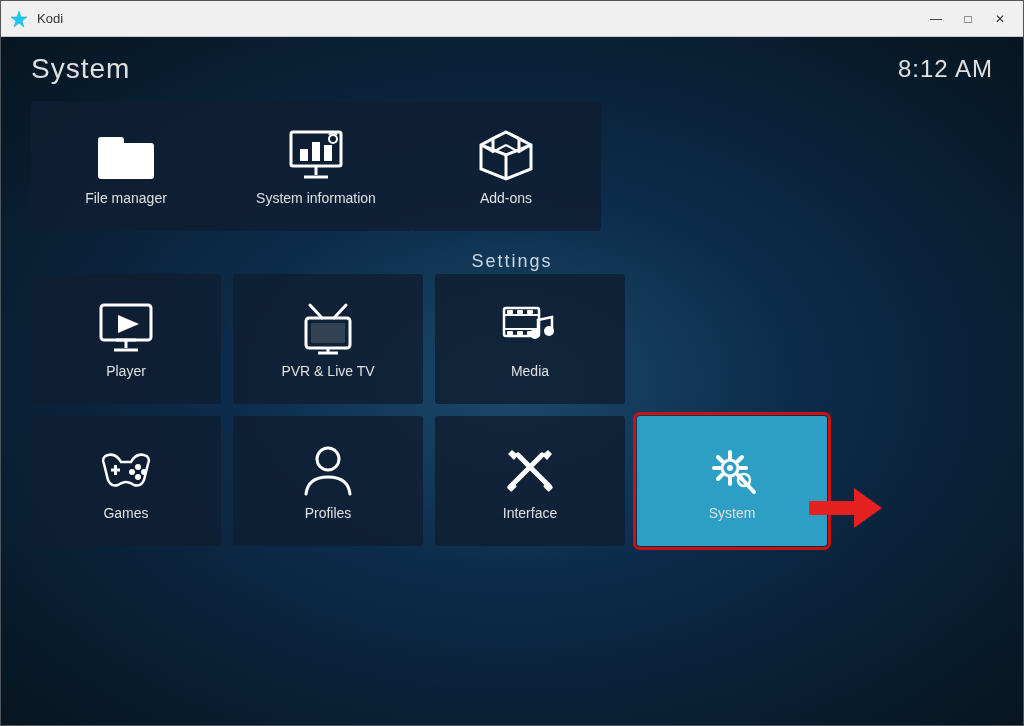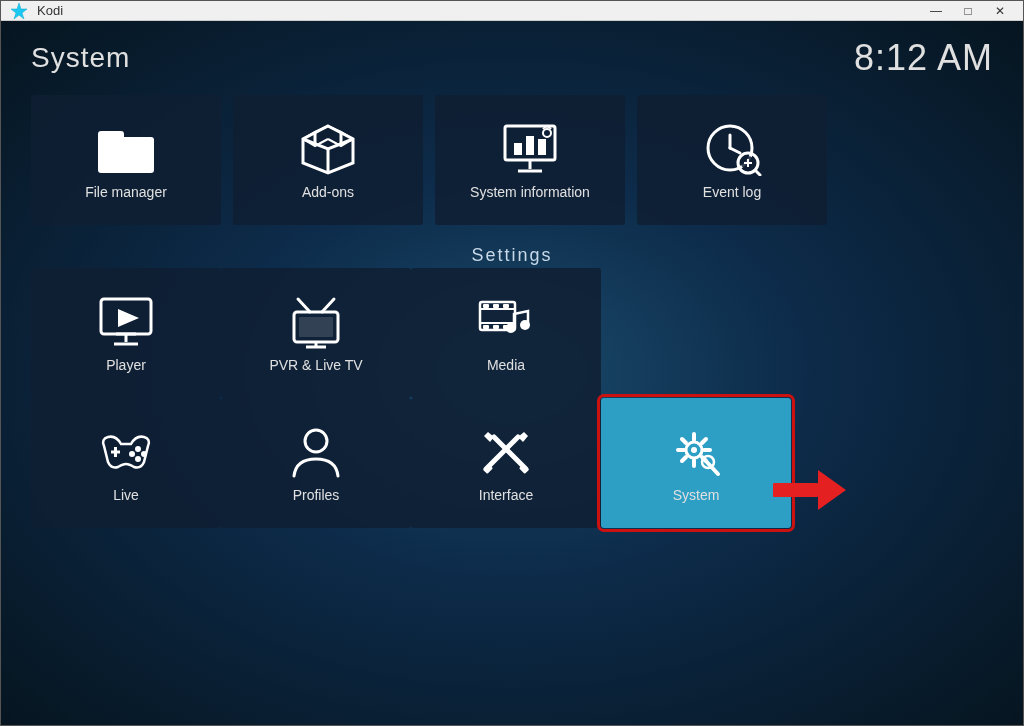--- a/index.html
+++ b/index.html
@@ -16,21 +16,21 @@
     .window {
       width: 1024px;
       height: 726px;
       display: flex;
       flex-direction: column;
       border: 1px solid #555;
       background: #fff;
     }
 
     .title-bar {
-      height: 20px;
+      height: 36px;
       background: #f0f0f0;
       display: flex;
       align-items: center;
       padding: 0 8px;
       flex-shrink: 0;
       border-bottom: 1px solid #ccc;
     }
 
     .title-bar-icon {
       width: 20px;
@@ -85,46 +85,47 @@
     }
 
     .page-title {
       font-size: 28px;
       color: #e0e0e0;
       font-weight: 300;
       letter-spacing: 1px;
     }
 
     .clock {
-      font-size: 36px;
+      font-size: 24px;
       color: #e0e0e0;
       font-weight: 300;
       letter-spacing: 1px;
     }
 
     
     .top-row {
       display: flex;
-      gap: 12px;
       margin-bottom: 20px;
     }
 
     
     .settings-label {
       text-align: center;
       color: #c8d8e8;
       font-size: 18px;
       font-weight: 300;
       letter-spacing: 2px;
       margin-bottom: 2px;
     }
 
     
     .grid-row {
       display: flex;
+      gap: 12px;
+      margin-bottom: 12px;
     }
 
     
     .tile {
       width: 190px;
       height: 130px;
       background: rgba(15, 30, 50, 0.85);
       border-radius: 3px;
       display: flex;
       flex-direction: column;
@@ -189,68 +190,52 @@
         <svg class="tile-svg" viewBox="0 0 60 55">
           <rect x="2" y="16" width="56" height="36" rx="3" fill="white"></rect>
           <rect x="2" y="10" width="26" height="12" rx="3" fill="white"></rect>
         </svg>
         <span class="tile-label">File manager</span>
       </div>
 
       <div class="tile">
         <svg class="tile-svg" viewBox="0 0 60 55">
 
+          <rect x="5" y="5" width="50" height="34" rx="2" fill="none" stroke="white" stroke-width="3"></rect>
+
+          <rect x="14" y="22" width="8" height="12" fill="white"></rect>
+          <rect x="26" y="15" width="8" height="19" fill="white"></rect>
+          <rect x="38" y="18" width="8" height="16" fill="white"></rect>
+
+          <line x1="30" y1="39" x2="30" y2="48" stroke="white" stroke-width="3"></line>
+          <line x1="18" y1="50" x2="42" y2="50" stroke="white" stroke-width="3"></line>
+
+          <circle cx="47" cy="12" r="4" fill="none" stroke="white" stroke-width="2"></circle>
+          <path d="M43,8 Q47,3 51,8" fill="none" stroke="white" stroke-width="2"></path>
+        </svg>
+        <span class="tile-label">System information</span>
+      </div>
+
+      <div class="tile">
+        <svg class="tile-svg" viewBox="0 0 60 55">
+
           <polygon points="30,5 55,18 55,42 30,52 5,42 5,18" fill="none" stroke="white" stroke-width="3"></polygon>
           <polyline points="5,18 30,28 55,18" fill="none" stroke="white" stroke-width="3"></polyline>
           <line x1="30" y1="28" x2="30" y2="52" stroke="white" stroke-width="3"></line>
 
           <polyline points="17,11 17,22" stroke="white" stroke-width="3"></polyline>
           <polyline points="43,11 43,22" stroke="white" stroke-width="3"></polyline>
           <polyline points="5,18 17,11 30,5 43,11 55,18" fill="none" stroke="white" stroke-width="2"></polyline>
 
           <polyline points="5,18 17,25 30,18" fill="none" stroke="white" stroke-width="2"></polyline>
           <polyline points="55,18 43,25 30,18" fill="none" stroke="white" stroke-width="2"></polyline>
         </svg>
         <span class="tile-label">Add-ons</span>
       </div>
 
-      <div class="tile">
-        <svg class="tile-svg" viewBox="0 0 60 55">
-
-          <rect x="5" y="5" width="50" height="34" rx="2" fill="none" stroke="white" stroke-width="3"></rect>
-
-          <rect x="14" y="22" width="8" height="12" fill="white"></rect>
-          <rect x="26" y="15" width="8" height="19" fill="white"></rect>
-          <rect x="38" y="18" width="8" height="16" fill="white"></rect>
-
-          <line x1="30" y1="39" x2="30" y2="48" stroke="white" stroke-width="3"></line>
-          <line x1="18" y1="50" x2="42" y2="50" stroke="white" stroke-width="3"></line>
-
-          <circle cx="47" cy="12" r="4" fill="none" stroke="white" stroke-width="2"></circle>
-          <path d="M43,8 Q47,3 51,8" fill="none" stroke="white" stroke-width="2"></path>
-        </svg>
-        <span class="tile-label">System information</span>
-      </div>
-
-      <div class="tile">
-        <svg class="tile-svg" viewBox="0 0 60 55">
-
-          <circle cx="28" cy="27" r="22" fill="none" stroke="white" stroke-width="3"></circle>
-          <line x1="28" y1="14" x2="28" y2="27" stroke="white" stroke-width="3" stroke-linecap="round"></line>
-          <line x1="28" y1="27" x2="38" y2="32" stroke="white" stroke-width="3" stroke-linecap="round"></line>
-
-          <circle cx="46" cy="42" r="10" fill="none" stroke="white" stroke-width="3"></circle>
-          <line x1="53" y1="49" x2="58" y2="54" stroke="white" stroke-width="3" stroke-linecap="round"></line>
-
-          <circle cx="46" cy="42" r="7" fill="rgba(15,30,50,0.85)"></circle>
-          <line x1="42" y1="42" x2="50" y2="42" stroke="white" stroke-width="2"></line>
-          <line x1="46" y1="38" x2="46" y2="46" stroke="white" stroke-width="2"></line>
-        </svg>
-        <span class="tile-label">Event log</span>
-      </div>
     </div>
 
     <div class="settings-label">Settings</div>
 
     <div class="grid-row">
 
       <div class="tile">
         <svg class="tile-svg" viewBox="0 0 60 55">
           <rect x="5" y="5" width="50" height="35" rx="3" fill="none" stroke="white" stroke-width="3"></rect>
           <polygon points="22,15 22,33 43,24" fill="white"></polygon>
@@ -308,21 +293,21 @@
           <path d="M8,22 Q5,15 12,13 Q20,11 25,20 L35,20 Q40,11 48,13 Q55,15 52,22 L48,38 Q45,45 38,43 Q33,40 30,40 Q27,40 22,43 Q15,45 12,38 Z" fill="none" stroke="white" stroke-width="2.5"></path>
 
           <line x1="15" y1="28" x2="24" y2="28" stroke="white" stroke-width="3"></line>
           <line x1="19.5" y1="23" x2="19.5" y2="33" stroke="white" stroke-width="3"></line>
 
           <circle cx="42" cy="25" r="3" fill="white"></circle>
           <circle cx="36" cy="30" r="3" fill="white"></circle>
           <circle cx="48" cy="30" r="3" fill="white"></circle>
           <circle cx="42" cy="35" r="3" fill="white"></circle>
         </svg>
-        <span class="tile-label">Live</span>
+        <span class="tile-label">Games</span>
       </div>
 
       <div class="tile">
         <svg class="tile-svg" viewBox="0 0 60 55">
 
           <circle cx="30" cy="17" r="11" fill="none" stroke="white" stroke-width="3"></circle>
 
           <path d="M8,52 Q10,35 30,35 Q50,35 52,52" fill="none" stroke="white" stroke-width="3" stroke-linecap="round"></path>
         </svg>
         <span class="tile-label">Profiles</span>

